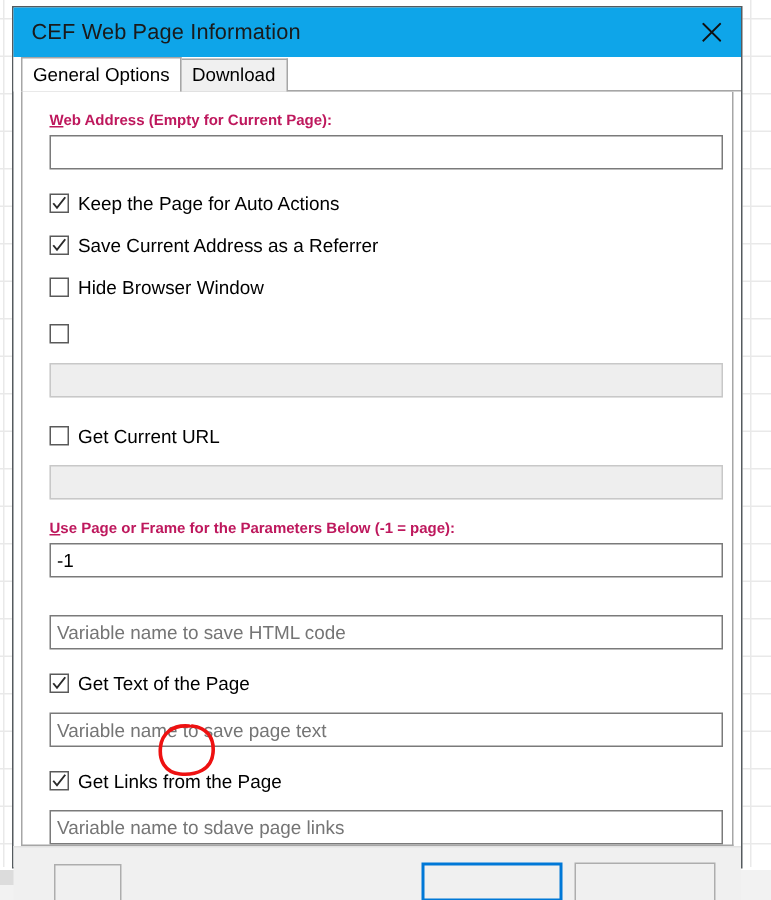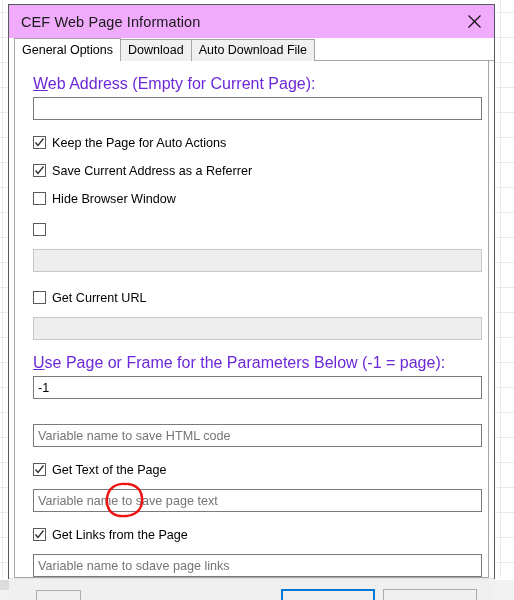--- a/index.html
+++ b/index.html
@@ -67,21 +67,21 @@
     box-sizing: border-box;
     z-index: 5;
     display: flex;
     flex-direction: column;
   }
 
   
   .titlebar {
     height: 33px;
     flex: 0 0 33px;
-    background: #f0abfc;
+    background: #0ea5e9;
     position: relative;
     display: flex;
     align-items: center;
   }
   .title-text {
     font-size: 14.5px;
     color: #1a1a1a;
     padding-left: 12px;
     letter-spacing: 0.1px;
     white-space: nowrap;
@@ -155,24 +155,25 @@
     border: 1px solid #a6a6a6;
     border-top: none;
     background: #ffffff;
     box-sizing: border-box;
     position: relative;
     padding: 14px 18px 0 18px;
   }
 
   
   .field-label {
-    font-size: 16px;
-    color: #6d28d9;
+    font-size: 10px;
+    color: #be185d;
     margin-bottom: 4px;
     white-space: nowrap;
+    font-weight: bold;
   }
   .field-label .accel {
     text-decoration: underline;
   }
   .textbox {
     width: 449px;
     height: 23px;
     box-sizing: border-box;
     border: 1px solid #7a7a7a;
     background: #ffffff;
@@ -326,23 +327,20 @@
     </div>
   </div>
 
   <div class="tabstrip">
     <div class="tab active">
       <span>General Options</span>
     </div>
     <div class="tab">
       <span>Download</span>
     </div>
-    <div class="tab">
-      <span>Auto Download File</span>
-    </div>
     <div class="tab-filler"></div>
   </div>
 
   <div class="panel">
 
     <div class="field-label">
       <span class="accel">W</span><span>eb Address (Empty for Current Page):</span>
     </div>
     <input class="textbox" type="text" value="" style="">
 

